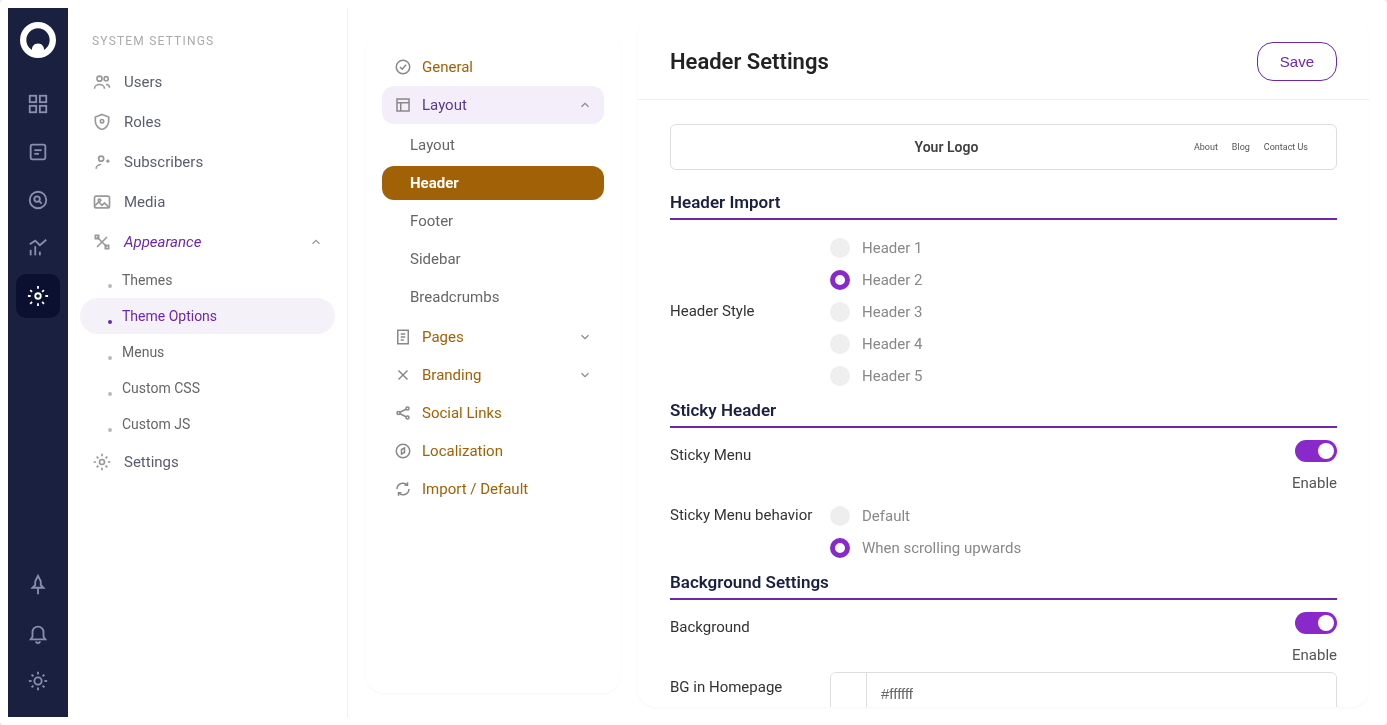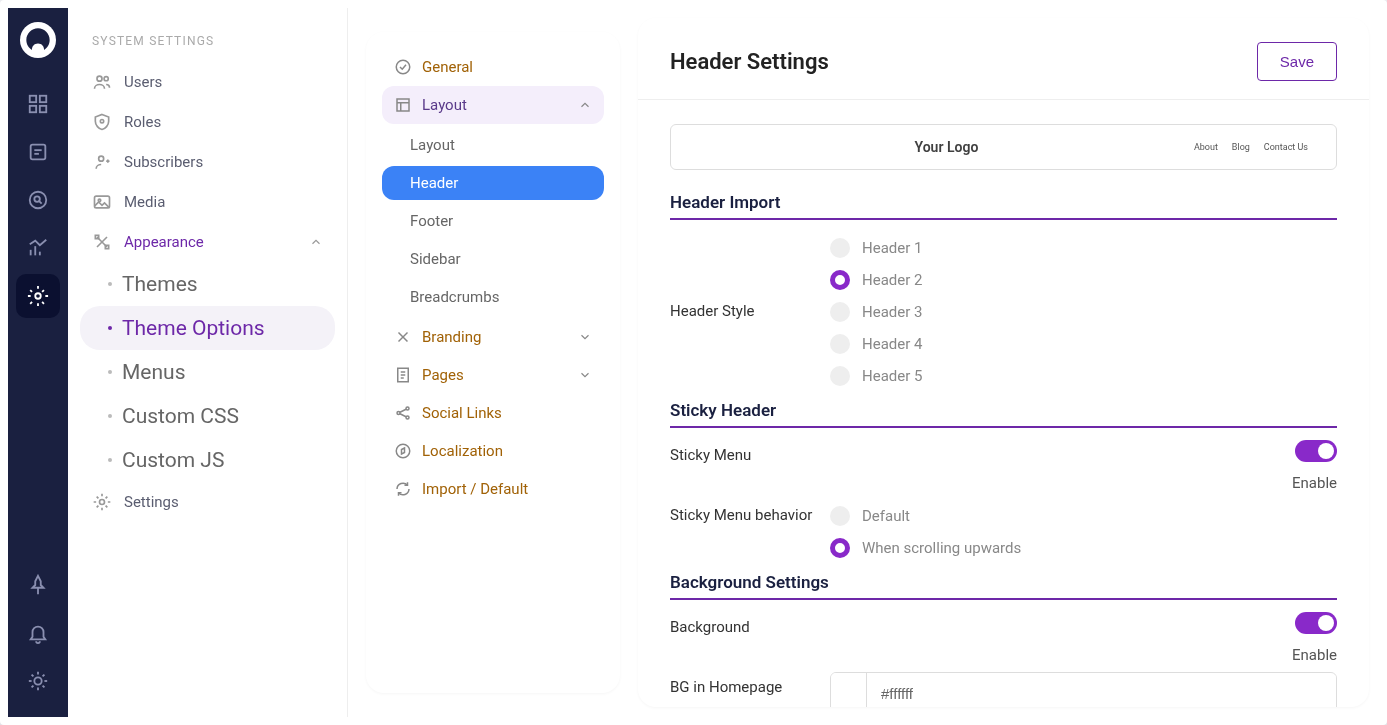--- a/index.html
+++ b/index.html
@@ -14,43 +14,43 @@
 .rail-item { width: 44px; height: 44px; display:flex; align-items:center; justify-content:center; border-radius: 10px; cursor: pointer; color: #8a8fb0; }
 .rail-item.active { background: #0b1030; color: #fff; }
 .rail-item svg { width: 22px; height: 22px; }
 .rail-bottom { margin-top: auto; display:flex; flex-direction:column; gap:4px; }
 
 
 .side1 { width: 280px; background: #fff; border-right: 1px solid #eee; padding: 20px 12px; overflow-y: auto; }
 .side1-title { font-size: 12px; letter-spacing: 0.1em; color: #aaa; padding: 6px 12px 14px; }
 .nav-item { display:flex; align-items:center; gap:12px; padding: 10px 12px; border-radius: 10px; color: #5a5d70; font-size: 15px; cursor: pointer; }
 .nav-item svg { width: 20px; height: 20px; color: #999; flex-shrink:0; }
-.nav-item.expandable { position: relative; }
+.nav-item.expandable { position: relative; font-style: italic; }
 .nav-item .chev { margin-left: auto; width: 14px; height:14px; }
 .nav-item.current { color: #6d28a8; }
-.sub-item { display:flex; align-items:center; gap:10px; padding: 10px 12px 10px 28px; border-radius: 20px; color: #666; font-size: 21px; cursor:pointer; }
+.sub-item { display:flex; align-items:flex-end; gap:10px; padding: 10px 12px 10px 28px; border-radius: 20px; color: #666; font-size: 14px; cursor:pointer; }
 .sub-item .dot { width:4px; height:4px; border-radius:50%; background:#bbb; }
 .sub-item.active { background: #f4f2f8; color: #6d28a8; }
 .sub-item.active .dot { background: #6d28a8; }
 
 
 .side2 { width: 290px; padding: 24px 18px; }
 .side2-card { background:#fff; border-radius: 18px; padding: 16px; box-shadow: 0 1px 3px rgba(0,0,0,0.04); height: 100%; }
 .opt-item { display:flex; align-items:center; gap:10px; padding: 10px 12px; border-radius: 12px; color:#a16207; font-size:15px; cursor:pointer; }
 .opt-item svg { width:18px; height:18px; color:#888; flex-shrink:0; }
 .opt-item.expanded { background:#f4eefb; color:#5a3a8a; }
 .opt-item .chev { margin-left:auto; width:14px; height:14px; }
 .opt-sub { padding: 8px 12px 8px 28px; margin: 4px 0; border-radius: 12px; color:#666; font-size:15px; cursor:pointer; }
-.opt-sub.active { background:#3b82f6; color:#fff; font-weight:400; }
+.opt-sub.active { background:#a16207; color:#fff; font-weight:700; }
 
 
 .main { flex:1; background:#fff; border-radius: 18px; margin: 10px 10px 10px 0; box-shadow: 0 1px 3px rgba(0,0,0,0.04); display:flex; flex-direction:column; overflow:hidden; }
 .main-head { display:flex; align-items:center; justify-content:space-between; padding: 24px 32px 18px; border-bottom: 1px solid #eee; }
 .main-title { font-size:22px; font-weight:600; color:#222; }
-.save-btn { border:1px solid #6d28a8; color:#6d28a8; background:#fff; padding: 10px 22px; border-radius:4px; font-size:15px; cursor:pointer; }
+.save-btn { border:1px solid #6d28a8; color:#6d28a8; background:#fff; padding: 10px 22px; border-radius:16px; font-size:15px; cursor:pointer; }
 
 .main-body { padding: 24px 32px; overflow-y:auto; flex:1; }
 
 .preview-box { border:1px solid #ddd; border-radius:6px; padding: 14px 28px; display:flex; align-items:center; margin-bottom: 22px; }
 .preview-logo { flex:1; text-align:center; font-size: 14px; font-weight:600; color:#404040; }
 .preview-nav { display:flex; gap:14px; font-size:9px; color:#555; }
 
 .section-title { font-size:17px; font-weight:600; color:#1a2040; padding-bottom:6px; border-bottom:2px solid #6d28a8; margin-bottom: 12px; margin-top: 8px; }
 
 .field-row { display:flex; align-items:flex-start; margin-bottom: 8px; }
@@ -251,36 +251,36 @@
           </svg>
       </div>
       <div class="opt-sub"><span>Layout</span></div>
       <div class="opt-sub active"><span>Header</span></div>
       <div class="opt-sub"><span>Footer</span></div>
       <div class="opt-sub"><span>Sidebar</span></div>
       <div class="opt-sub"><span>Breadcrumbs</span></div>
 
       <div class="opt-item">
         <svg viewBox="0 0 24 24" fill="none" stroke="currentColor" stroke-width="2">
-            <path d="M6 18L18 6"></path>
-            <path d="M6 6l12 12"></path>
-          </svg>
-        <span>Branding</span>
-        <svg class="chev" viewBox="0 0 24 24" fill="none" stroke="currentColor" stroke-width="2">
-            <polyline points="6 9 12 15 18 9"></polyline>
-          </svg>
-      </div>
-      <div class="opt-item">
-        <svg viewBox="0 0 24 24" fill="none" stroke="currentColor" stroke-width="2">
             <rect x="5" y="3" width="14" height="18"></rect>
             <line x1="9" y1="8" x2="15" y2="8"></line>
             <line x1="9" y1="12" x2="15" y2="12"></line>
             <line x1="9" y1="16" x2="13" y2="16"></line>
           </svg>
         <span>Pages</span>
+        <svg class="chev" viewBox="0 0 24 24" fill="none" stroke="currentColor" stroke-width="2">
+            <polyline points="6 9 12 15 18 9"></polyline>
+          </svg>
+      </div>
+      <div class="opt-item">
+        <svg viewBox="0 0 24 24" fill="none" stroke="currentColor" stroke-width="2">
+            <path d="M6 18L18 6"></path>
+            <path d="M6 6l12 12"></path>
+          </svg>
+        <span>Branding</span>
         <svg class="chev" viewBox="0 0 24 24" fill="none" stroke="currentColor" stroke-width="2">
             <polyline points="6 9 12 15 18 9"></polyline>
           </svg>
       </div>
       <div class="opt-item">
         <svg viewBox="0 0 24 24" fill="none" stroke="currentColor" stroke-width="2">
             <circle cx="6" cy="12" r="2"></circle>
             <circle cx="18" cy="6" r="2"></circle>
             <circle cx="18" cy="18" r="2"></circle>
             <line x1="8" y1="11" x2="16" y2="7"></line>

